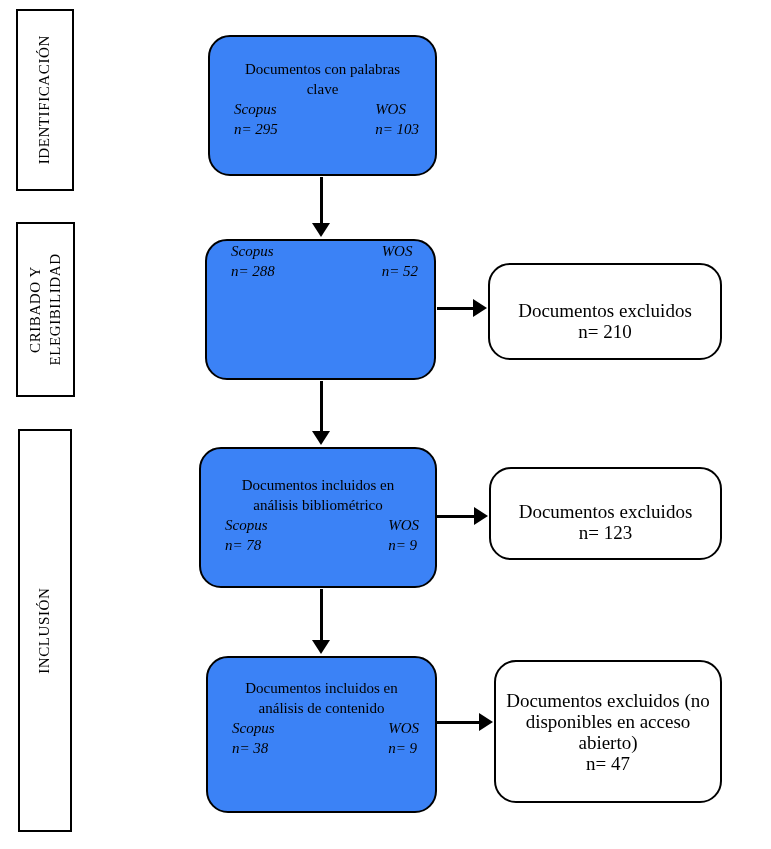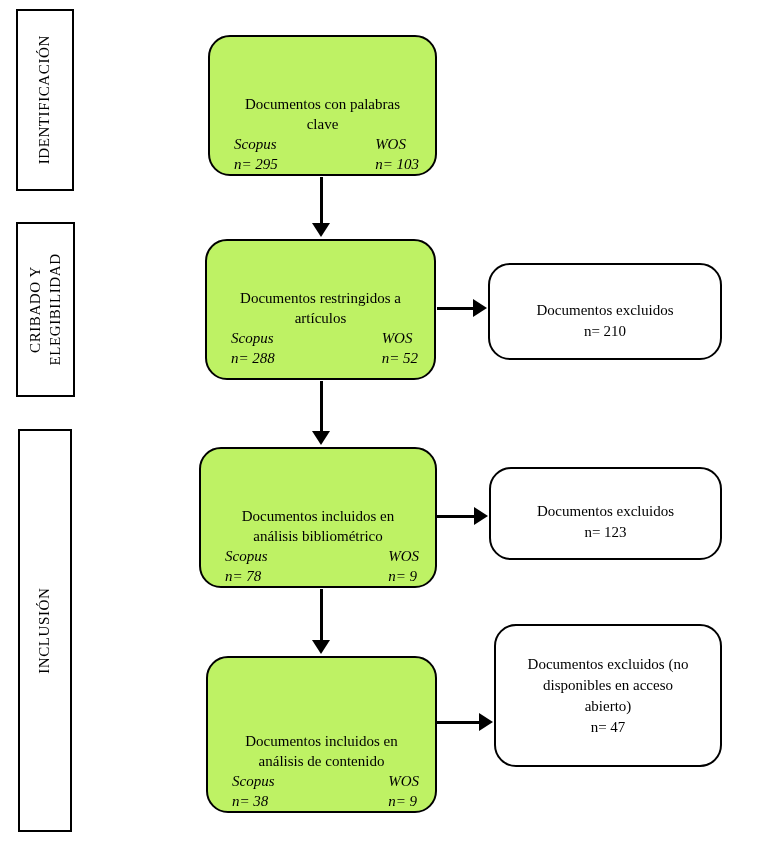--- a/index.html
+++ b/index.html
@@ -14,34 +14,34 @@
   }
   .stage-label {
     transform:rotate(-90deg);
     font-size:15px; letter-spacing:0.6px; line-height:1.3;
     text-align:center; white-space:nowrap;
   }
   .stage-label.wrap { white-space:normal; width:132px; }
 
   
   .flow-box {
-    position:absolute; border:2.5px solid #000; border-radius:22px; background:#bef264;
-    display:flex; flex-direction:column; justify-content:flex-end;
+    position:absolute; border:2.5px solid #000; border-radius:22px; background:#3b82f6;
+    display:flex; flex-direction:column; justify-content:flex-start;
     font-size:15px; line-height:20px;
   }
   .flow-title { text-align:center; white-space:pre-line; }
   .flow-title.bold { font-weight:normal; }
   .flow-cols { display:flex; justify-content:space-between; padding:0 16px 0 24px;font-style:italic; }
   .flow-col { text-align:left; }
 
   
   .excl-box {
     position:absolute; border:2.5px solid #000; border-radius:22px; background:#fff;
     display:flex; flex-direction:column; justify-content:center; align-items:center;
-    text-align:center; font-size:15px; line-height:21px;
+    text-align:center; font-size:19px; line-height:21px;
   }
   .excl-text { white-space:pre-line; }
 
   
   .v-arrow { position:absolute; width:2.5px; background:#000; }
   .v-arrow::after {
     content:""; position:absolute; left:50%; bottom:-13px; transform:translateX(-50%);
     width:0; height:0;
     border-left:9px solid transparent; border-right:9px solid transparent;
     border-top:14px solid #000;
@@ -80,22 +80,20 @@
         <div>n= 295</div>
       </div>
       <div class="flow-col">
         <div>WOS</div>
         <div>n= 103</div>
       </div>
     </div>
   </div>
 
   <div class="flow-box" style="left:205px; top:239px; width:231px; height:141px; padding-bottom:10px;">
-    <div class="flow-title">Documentos restringidos a
-artículos</div>
     <div class="flow-cols">
       <div class="flow-col">
         <div>Scopus</div>
         <div>n= 288</div>
       </div>
       <div class="flow-col">
         <div>WOS</div>
         <div>n= 52</div>
       </div>
     </div>
@@ -134,21 +132,21 @@
   <div class="excl-box" style="left:488px; top:263px; width:234px; height:97px; padding-top:18px;">
     <div class="excl-text">Documentos excluidos</div>
     <div>n= 210</div>
   </div>
 
   <div class="excl-box" style="left:489px; top:467px; width:233px; height:93px; padding-top:16px;">
     <div class="excl-text">Documentos excluidos</div>
     <div>n= 123</div>
   </div>
 
-  <div class="excl-box" style="left:494px; top:624px; width:228px; height:143px; ">
+  <div class="excl-box" style="left:494px; top:660px; width:228px; height:143px; ">
     <div class="excl-text">Documentos excluidos (no
 disponibles en acceso
 abierto)</div>
     <div>n= 47</div>
   </div>
 
   <div class="v-arrow" style="left:320px; top:177px; height:47px;"></div>
   <div class="v-arrow" style="left:320px; top:381px; height:51px;"></div>
   <div class="v-arrow" style="left:320px; top:589px; height:52px;"></div>
 

